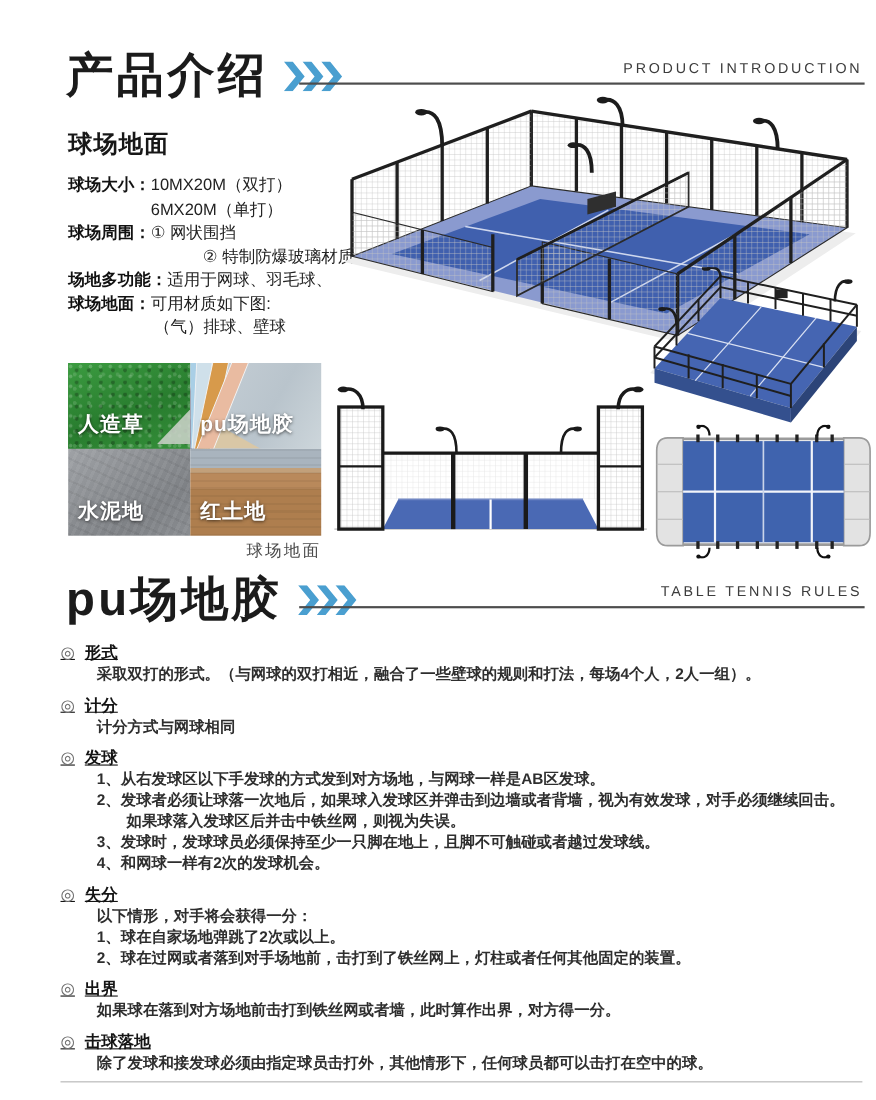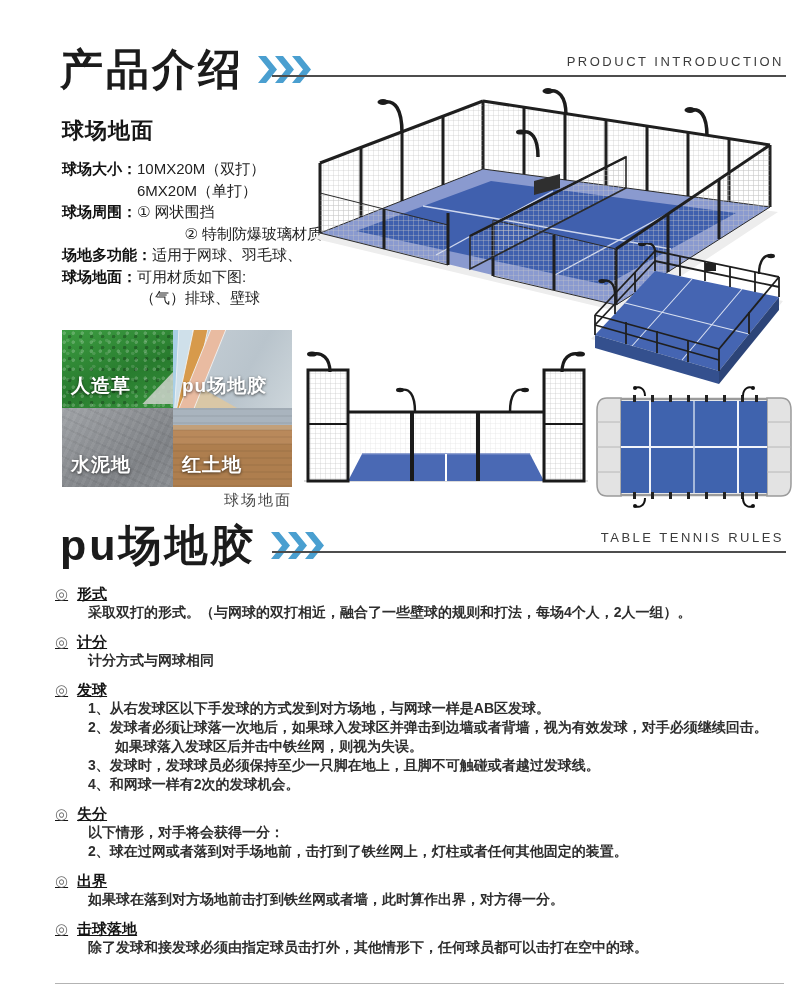--- a/index.html
+++ b/index.html
@@ -393,20 +393,21 @@
       <div>2、发球者必须让球落一次地后，如果球入发球区并弹击到边墙或者背墙，视为有效发球，对手必须继续回击。</div>
       <div class="indent">如果球落入发球区后并击中铁丝网，则视为失误。</div>
       <div>3、发球时，发球球员必须保持至少一只脚在地上，且脚不可触碰或者越过发球线。</div>
       <div>4、和网球一样有2次的发球机会。</div>
     </div>
   </div>
   <div class="rule">
     <div class="rule-head"><span class="bullet">◎</span><span>失分</span></div>
     <div class="rule-body">
       <div>以下情形，对手将会获得一分：</div>
+      <div>1、球在自家场地弹跳了2次或以上。</div>
       <div>2、球在过网或者落到对手场地前，击打到了铁丝网上，灯柱或者任何其他固定的装置。</div>
     </div>
   </div>
   <div class="rule">
     <div class="rule-head"><span class="bullet">◎</span><span>出界</span></div>
     <div class="rule-body">
       <div>如果球在落到对方场地前击打到铁丝网或者墙，此时算作出界，对方得一分。</div>
     </div>
   </div>
   <div class="rule">

